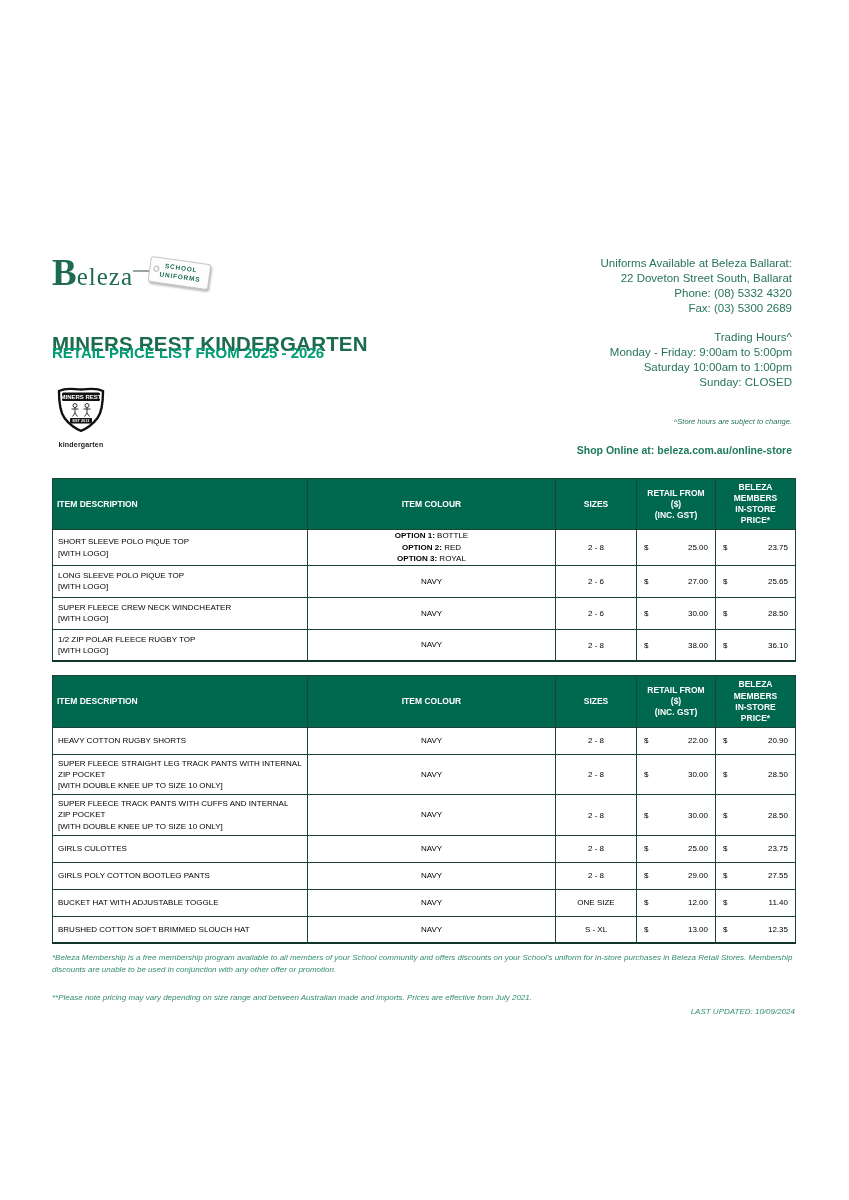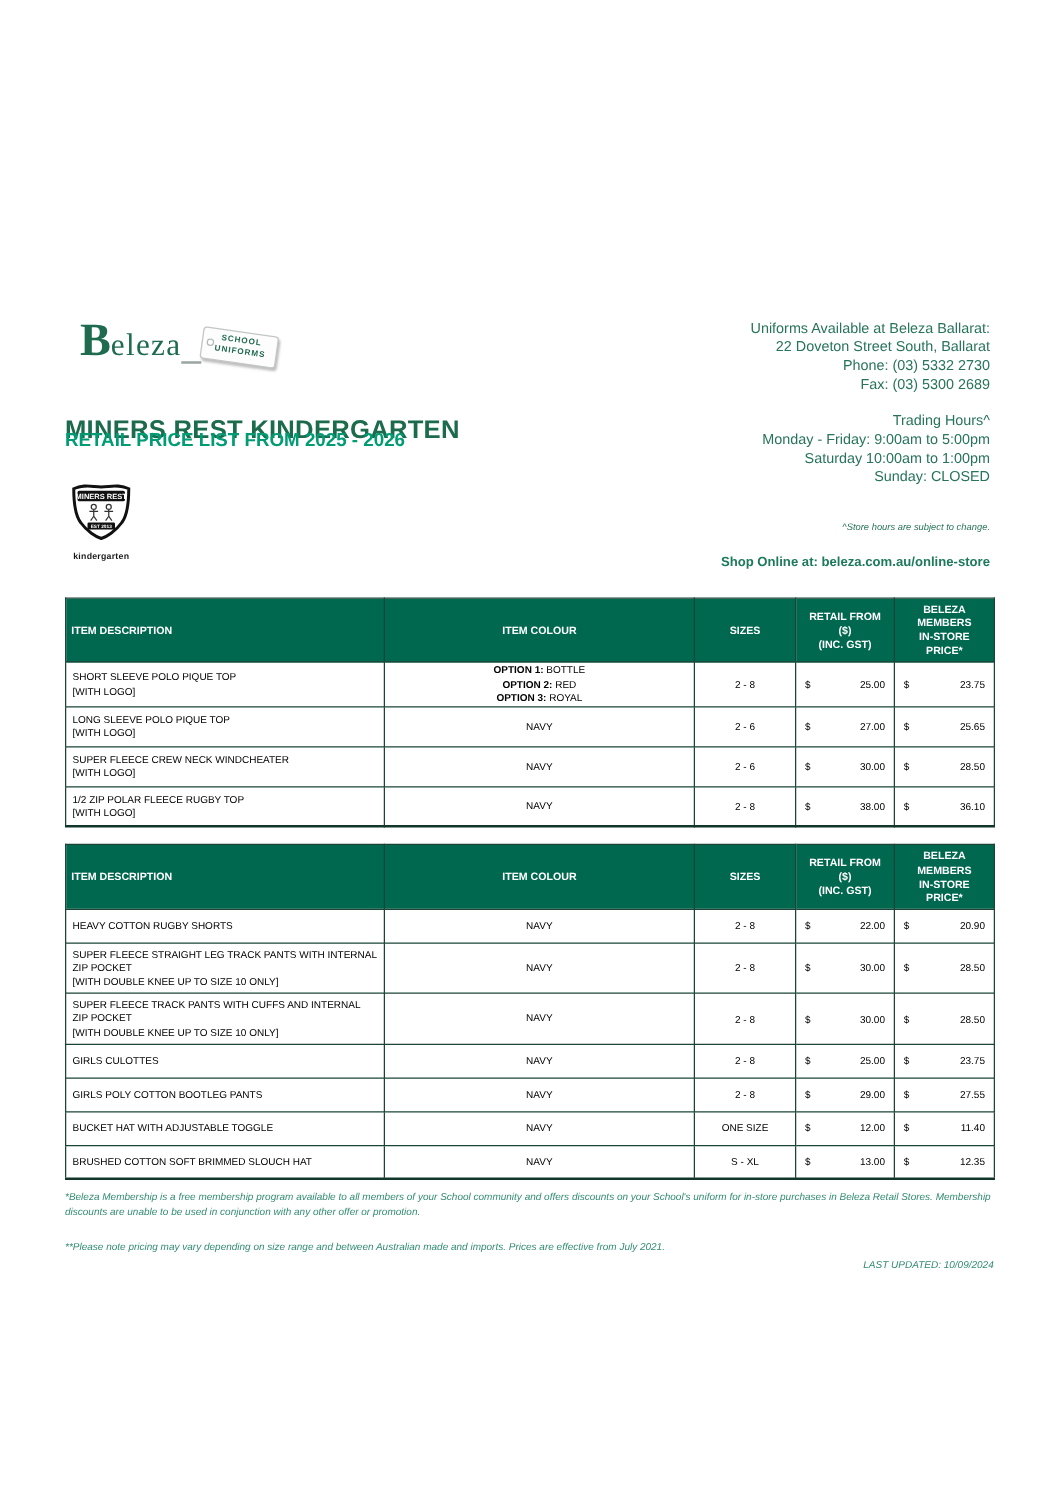--- a/index.html
+++ b/index.html
@@ -1,21 +1,21 @@
 <!DOCTYPE html>
 <html><head>
 <meta charset="utf-8">
 <style>
   * { margin:0; padding:0; box-sizing:border-box; }
   html,body { background:#ffffff; }
   body { font-family:"Liberation Sans", sans-serif; }
   .page { position:relative; width:849px; height:1200px; background:#fff; overflow:hidden; }
 
   
-  .logo { position:absolute; left:64px; top:254px; display:flex; align-items:flex-end; }
+  .logo { position:absolute; left:52px; top:254px; display:flex; align-items:flex-start; }
   .logo-word { font-family:"Liberation Serif", serif; color:#1E6B50; line-height:1; white-space:nowrap; }
   .logo-b { font-size:37px; font-weight:bold; }
   .logo-rest { font-size:25px; letter-spacing:1px; }
   .tag-string { width:16px; height:2px; background:#9aa5a0; margin-top:16px; }
   .tag { margin-top:6px; transform:rotate(8deg); background:#fdfdfd; border:1px solid #c2c6c4;
          border-radius:3px; padding:3px 8px 3px 10px; box-shadow:1.5px 2px 2px rgba(0,0,0,0.25);
          text-align:center; position:relative; }
   .tag::before { content:""; position:absolute; left:3px; top:8px; width:4px; height:4px;
          border:1px solid #b5bab7; border-radius:50%; background:#fff; }
   .tag-line { font-size:6.5px; font-weight:bold; color:#1E6B50; letter-spacing:0.8px; line-height:1.35; }
@@ -69,21 +69,21 @@
     <span class="tag-string"></span>
     <span class="tag">
       <div class="tag-line">SCHOOL</div>
       <div class="tag-line">UNIFORMS</div>
     </span>
   </div>
 
   <div class="contact">
     <div class="b">Uniforms Available at Beleza Ballarat:</div>
     <div>22 Doveton Street South, Ballarat</div>
-    <div><span class="b">Phone:</span><span> (03) 5332 2730</span></div>
+    <div><span class="b">Phone:</span><span> (08) 5332 4320</span></div>
     <div><span class="b">Fax:</span><span> (03) 5300 2689</span></div>
     <div class="gap"></div>
     <div class="b">Trading Hours^</div>
     <div>Monday - Friday: 9:00am to 5:00pm</div>
     <div>Saturday 10:00am to 1:00pm</div>
     <div>Sunday: CLOSED</div>
     <div class="small-note">^Store hours are subject to change.</div>
   </div>
 
   <div class="title">MINERS REST KINDERGARTEN</div>

